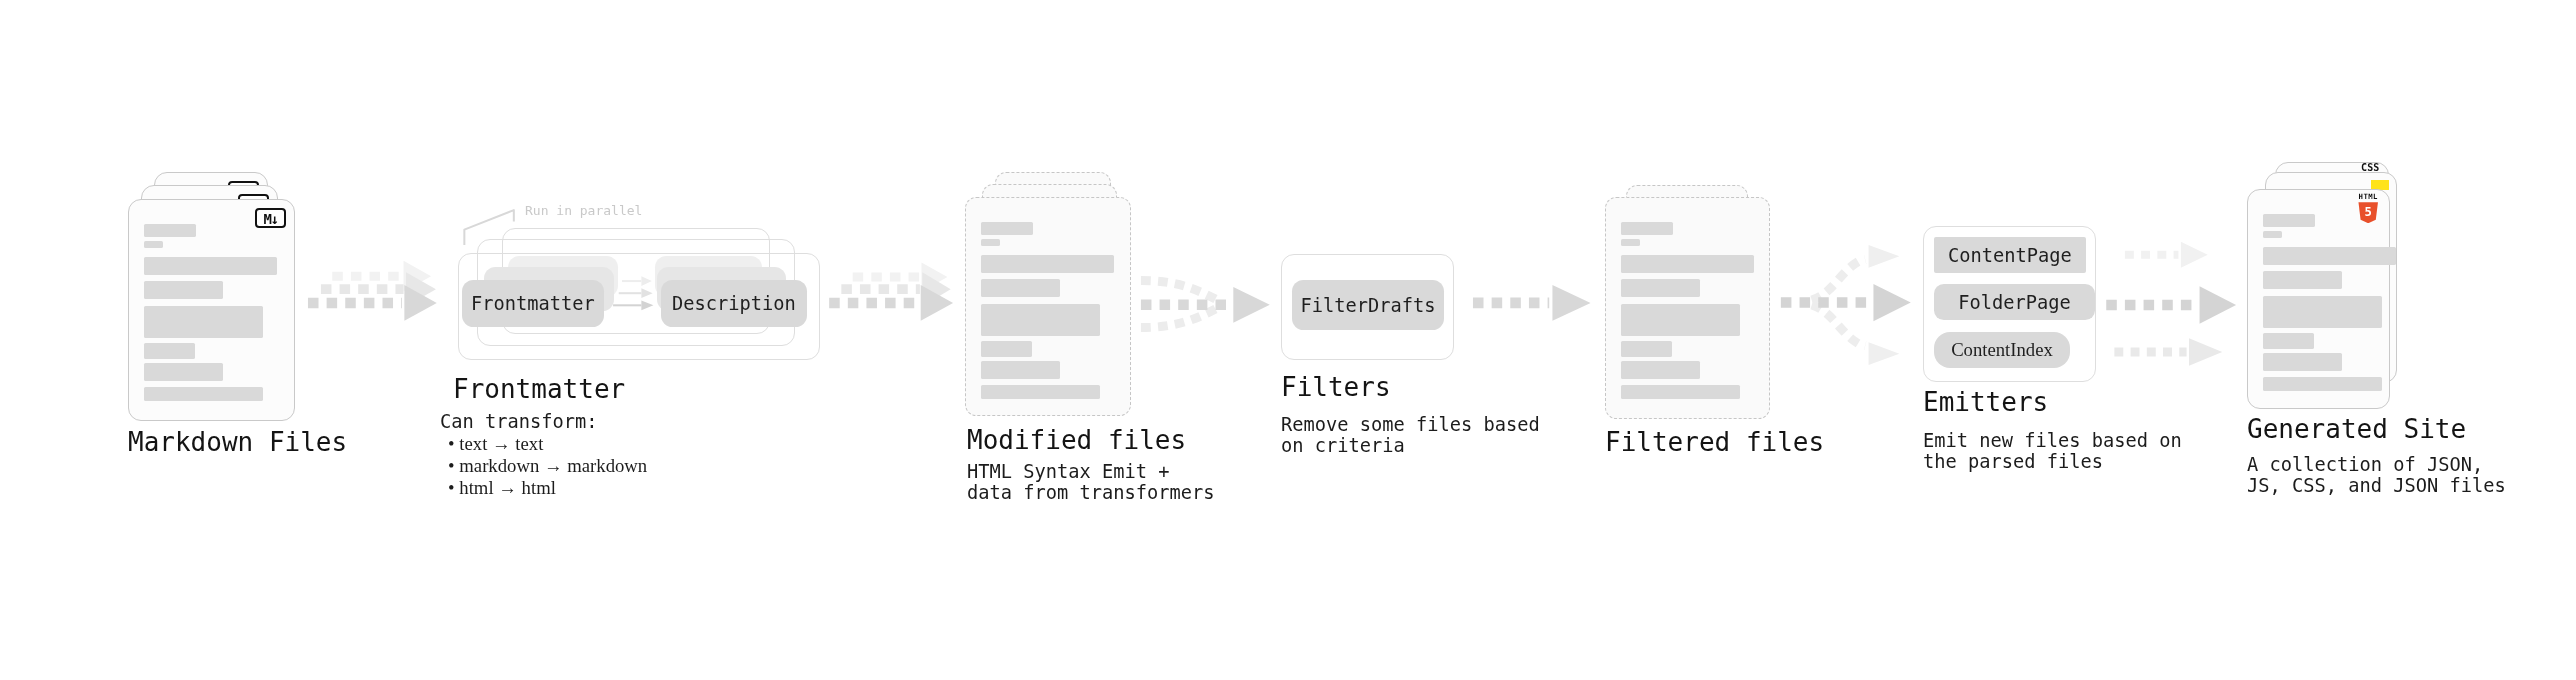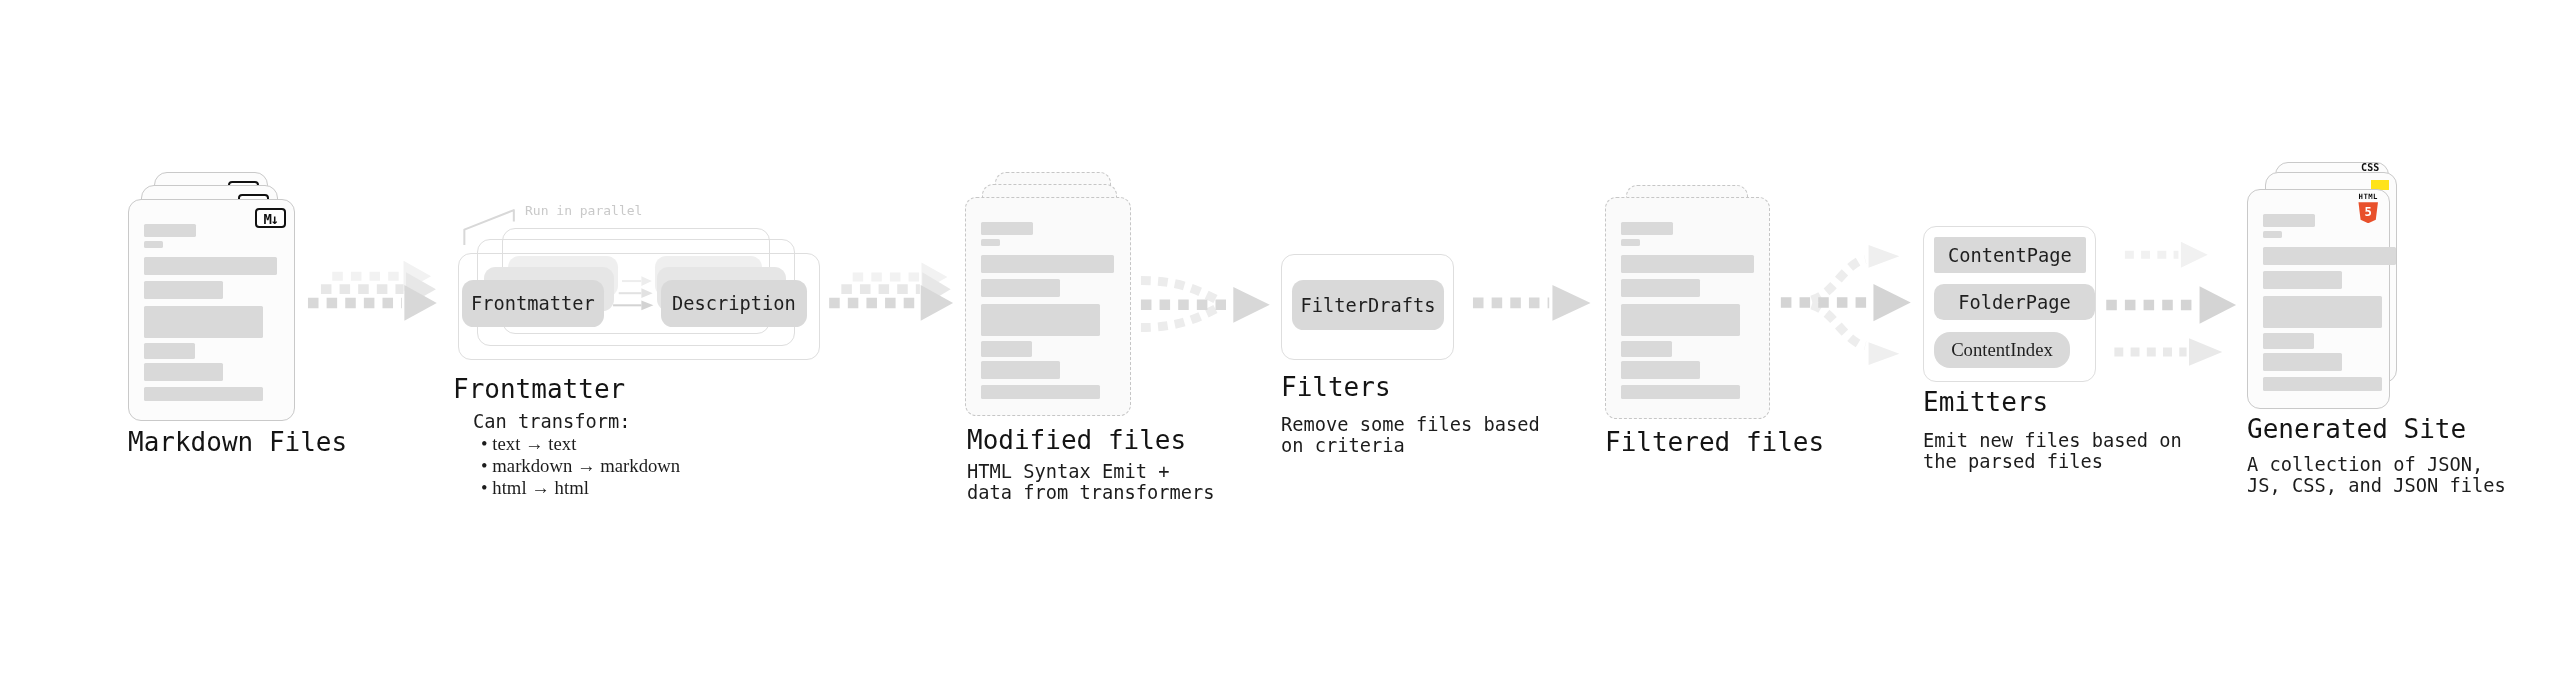--- a/index.html
+++ b/index.html
@@ -124,21 +124,21 @@
             <polygon points="36,19 50,25 36,31" stroke="none"></polygon>
           </g>
         <g stroke="#d3d3d3" fill="#d3d3d3">
             <line x1="1" y1="40" x2="36" y2="40" stroke-width="2.5"></line>
             <polygon points="36,34 51,40 36,46" stroke="none"></polygon>
           </g>
       </svg>
     </div>
 
     <div class="lbl" style="left:453px;top:374px;">Frontmatter</div>
-    <div class="descblock" style="left:473px;top:411px;">
+    <div class="descblock" style="left:440px;top:411px;">
       <div>Can transform:</div>
       <div class="bullet">• text → text</div>
       <div class="bullet">• markdown → markdown</div>
       <div class="bullet">• html → html</div>
     </div>
   </div>
 
   <div class="arrow" style="left:825px;top:260px;">
     <svg width="142" height="81" viewBox="0 0 175 100">
       <g stroke="#f2f2f2" fill="#f2f2f2">

